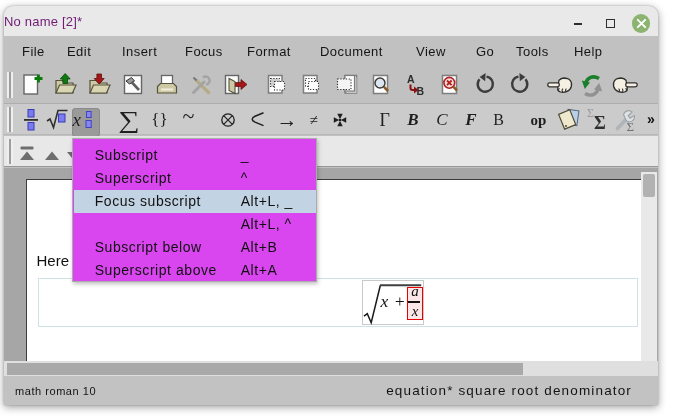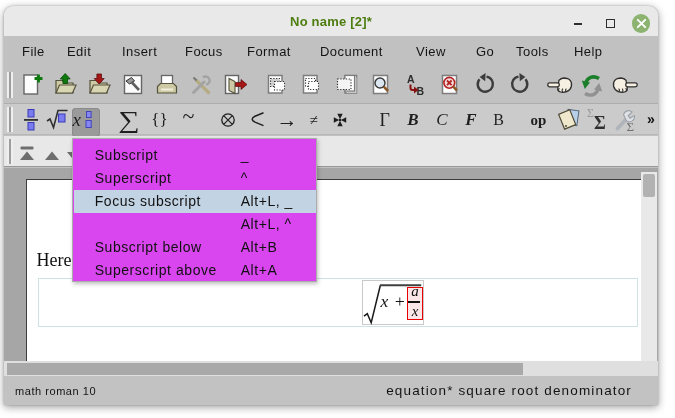--- a/index.html
+++ b/index.html
@@ -4,22 +4,22 @@
 <style>
 html,body{margin:0;padding:0;}
 body{width:675px;height:418px;background:#ffffff;overflow:hidden;
      font-family:"Liberation Sans",sans-serif;position:relative;}
 #win{position:absolute;left:4px;top:6px;width:654px;height:399px;
      background:#c1c1c1;border-radius:9px 9px 0 0;
      box-shadow:0 2px 9px rgba(0,0,0,.40), 0 0 2px rgba(0,0,0,.25);}
 #win *{position:absolute;box-sizing:border-box;}
 #titlebar{left:0;top:0;width:654px;height:30px;background:#e9e9e9;
           border-radius:9px 9px 0 0;}
-#title{left:0;top:0;width:100%;height:30px;line-height:31px;text-align:center;
-       font-size:13px;font-weight:bold;color:#4d7c0f;letter-spacing:0.2px;}
+#title{left:0;top:0;width:100%;height:30px;line-height:31px;text-align:left;
+       font-size:13px;font-weight:normal;color:#701a75;letter-spacing:0.2px;}
 #btn-min{left:570px;top:17px;width:8px;height:1.6px;background:#2e2e2e;}
 #btn-max{left:602px;top:12.6px;width:9px;height:9px;border:1.5px solid #2e2e2e;background:transparent;}
 #btn-close{left:628px;top:8.2px;width:18.4px;height:18.4px;border-radius:50%;background:#8cb470;}
 #btn-close svg{left:0;top:0;}
 #menubar{left:0;top:30px;width:654px;height:31px;background:#c1c1c1;}
 .mi{top:0;height:31px;line-height:32px;font-size:13px;letter-spacing:0.45px;color:#141414;text-align:center;}
 #tb1{left:0;top:61px;width:654px;height:37px;background:#c1c1c1;
      border-bottom:1px solid #adadad;}
 #tb2{left:0;top:98px;width:654px;height:31px;background:#cbcbcb;
      border-bottom:1px solid #b8b8b8;}
@@ -27,22 +27,22 @@
      border-bottom:1px solid #979797;}
 .grip{left:3px;width:6px;border-left:2px solid #efefef;border-right:2px solid #efefef;
       box-shadow:inset 1px 0 0 #9d9d9d, inset -1px 0 0 #9d9d9d;}
 .ic{display:block;}
 #pressed{left:68.4px;top:4.4px;width:27.3px;height:28.9px;background:#9a9a9a;
          border-radius:4px;box-shadow:inset 0 0 0 1px #8b8b8b;}
 .g2{font-family:"Liberation Serif",serif;color:#1f1f1f;}
 #canvas{left:0;top:161.5px;width:654px;height:193.5px;background:#a6a6a6;overflow:hidden;}
 #page{left:21.5px;top:11px;width:616px;height:183px;background:#ffffff;
       border-top:1.6px solid #3c3c3c;border-left:1.6px solid #3c3c3c;}
-#heretxt{left:10px;top:72px;line-height:17px;font-family:Liberation Serif, serif;
-         font-size:18px;color:#111;}
+#heretxt{left:10px;top:72px;line-height:17px;font-family:Liberation Sans, sans-serif;
+         font-size:15px;color:#111;}
 #eqrect{left:11.4px;top:98.7px;width:600px;height:49.2px;border:1px solid #cfe2e4;}
 #graybox{left:335.9px;top:100.5px;width:62px;height:45.2px;border:1px solid #c9c9c9;}
 #radical{left:336px;top:102px;}
 #xplus{left:354px;top:111px;font-family:"Liberation Serif",serif;
        font-style:italic;font-size:17.5px;color:#111;}
 #redbox{left:380.9px;top:107px;width:15.4px;height:33.7px;border:1.9px solid #e80000;
         background:#fbe7e7;}
 #fnum{left:0;top:-3.6px;width:100%;text-align:center;font-family:"Liberation Serif",serif;
       font-style:italic;font-size:15px;color:#111;line-height:15px;}
 #fbar{left:0;top:13.9px;width:11.6px;height:1.3px;background:#111;}

